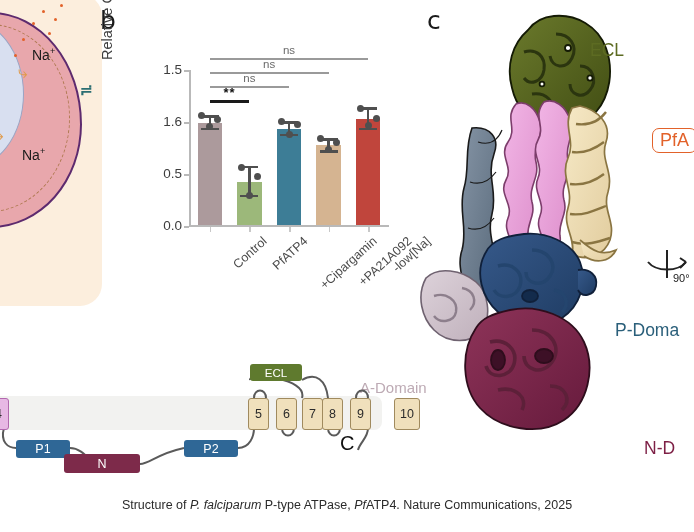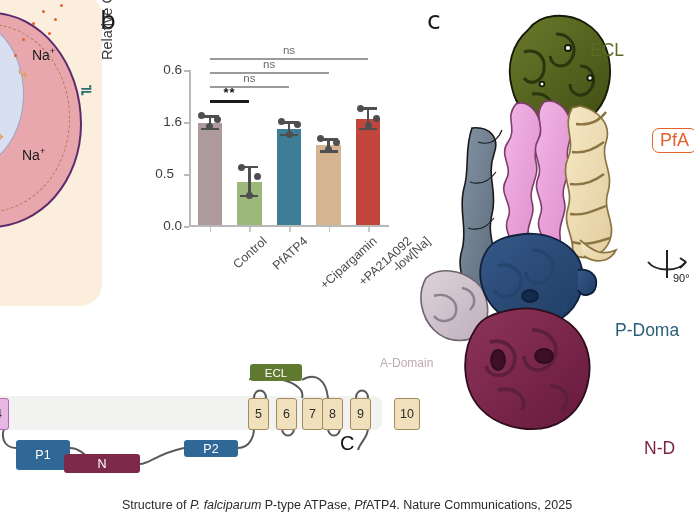--- a/index.html
+++ b/index.html
@@ -120,21 +120,21 @@
   .ecl-box{
     position:absolute;left:320px;top:28px;width:52px;height:17px;
     background:#5f7a2e;border-radius:3px;
     display:flex;align-items:center;justify-content:center;
     color:#fff;font-size:11.5px;
   }
   .dbox{
     position:absolute;display:flex;align-items:center;justify-content:center;
     color:#fff;font-size:12.5px;border-radius:3px;
   }
-  .dbox.p1{left:86px;top:104px;width:54px;height:30px;background:#2f6796;}
+  .dbox.p1{left:86px;top:104px;width:54px;height:18px;background:#2f6796;}
   .dbox.p2{left:254px;top:104px;width:54px;height:17px;background:#2f6796;}
   .dbox.n{left:134px;top:118px;width:76px;height:19px;background:#7d2a4a;}
   .cterm{
     position:absolute;left:410px;top:96px;font-size:20px;color:#111;
   }
 
   
   .caption{
     position:absolute;left:0;top:498px;width:694px;text-align:center;
     font-size:12.5px;color:#2b2b2b;font-family:"Liberation Sans",sans-serif;
@@ -170,23 +170,23 @@
   </div>
 
   <div class="panel-letter" style="left:100px;top:8px;">b</div>
 
   <div id="panel-b">
     <div class="b-ylabel">Relative Concentration of ATP</div>
 
     <div class="b-axis-y"></div>
     <div class="b-axis-x"></div>
 
-    <div class="b-tick-label" style="left:32px;top:63px;">0.6</div>
+    <div class="b-tick-label" style="left:32px;top:63px;">1.5</div>
     <div class="b-tick-label" style="left:32px;top:115px;">1.6</div>
-    <div class="b-tick-label" style="left:24px;top:167px;">0.5</div>
+    <div class="b-tick-label" style="left:32px;top:167px;">0.5</div>
     <div class="b-tick-label" style="left:32px;top:219px;">0.0</div>
     <div class="b-tick-mark" style="left:80px;top:70px;"></div>
     <div class="b-tick-mark" style="left:80px;top:122px;"></div>
     <div class="b-tick-mark" style="left:80px;top:174px;"></div>
     <div class="b-tick-mark" style="left:80px;top:226px;"></div>
 
     <div class="b-bars" id="bars-layer">
         <div class="bar" style="left: 7.524px; width: 24.552px; height: 102.3px; background: rgb(172, 154, 156);"></div>
         <div class="err-v" style="left: 18.5px; top: 46.5px; height: 12.4px;"></div>
         <div class="err-cap" style="left: 10.8px; top: 45.2px; width: 18px;"></div>
@@ -368,21 +368,21 @@
     <div class="c-label n" style="left:224px;top:438px;">N-D</div>
 
     <svg class="c-rot" style="left:222px;top:246px;" width="52" height="44">
       <path d="M6,16 C14,26 36,26 44,16" fill="none" stroke="#222" stroke-width="2"></path>
       <path d="M44,16 L38,12 M44,16 L38,22" fill="none" stroke="#222" stroke-width="2"></path>
       <line x1="25" y1="4" x2="25" y2="32" stroke="#222" stroke-width="2"></line>
     </svg>
     <div class="c-rot-deg" style="left:253px;top:272px;">90°</div>
   </div>
 
-  <div class="c-label a" style="position:absolute;left:360px;top:356px;font-size:12px;color:#bdaab4;margin-left:20px;">A-Domain</div>
+  <div class="c-label a" style="position:absolute;left:360px;top:379px;font-size:15px;color:#bdaab4;">A-Domain</div>
 
   <div id="panel-d">
     <div class="d-membrane"></div>
 
     <svg width="470" height="140" style="position:absolute;left:0;top:0;">
       <path d="M74,92 C70,106 78,112 86,112" fill="none" stroke="#5a5a5a" stroke-width="2"></path>
       <path d="M140,112 C150,112 156,120 162,126" fill="none" stroke="#5a5a5a" stroke-width="2"></path>
       <path d="M210,128 C220,128 226,118 254,112" fill="none" stroke="#5a5a5a" stroke-width="2"></path>
       <path d="M308,112 C320,112 324,100 324,92" fill="none" stroke="#5a5a5a" stroke-width="2"></path>
       <path d="M324,62 C324,52 336,52 336,62" fill="none" stroke="#5a5a5a" stroke-width="2"></path>

